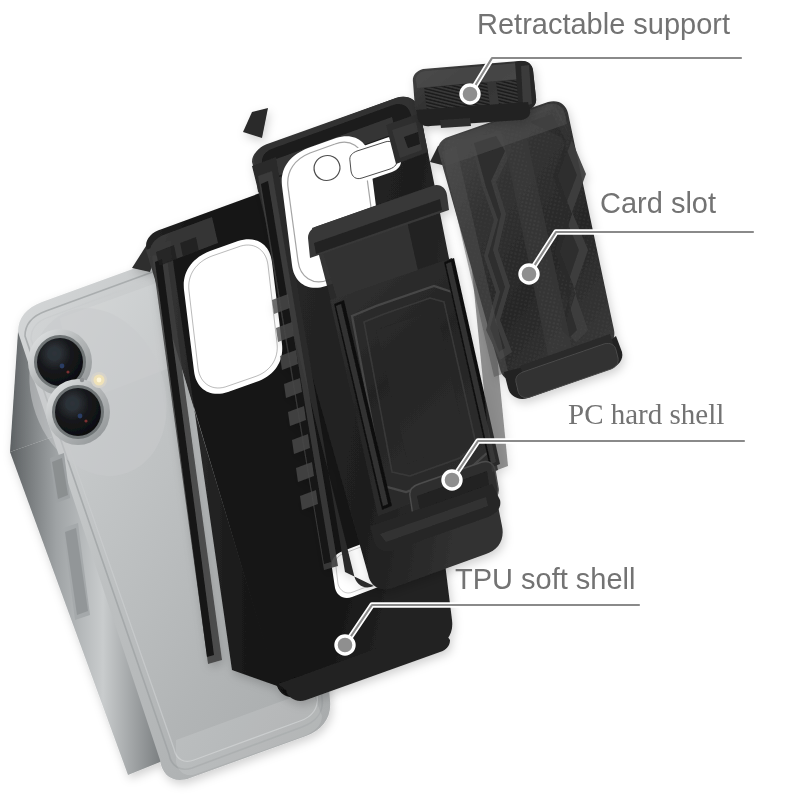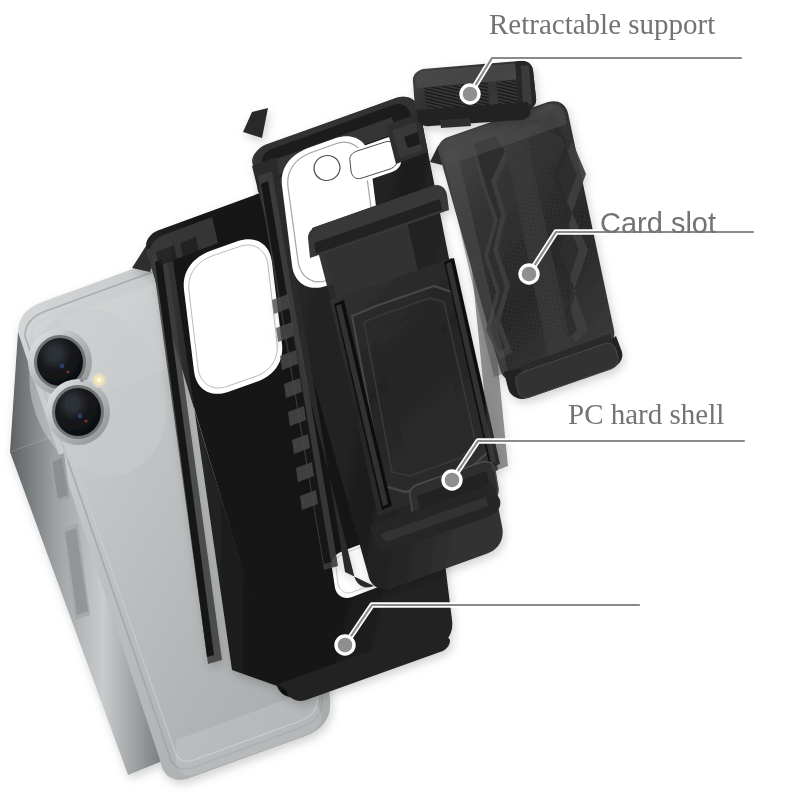--- a/index.html
+++ b/index.html
@@ -28,22 +28,22 @@
     height: 800px;
   }
   .callout-text {
     position: absolute;
     color: #737373;
     font-family: "Liberation Sans", sans-serif;
     font-weight: 400;
     white-space: nowrap;
     letter-spacing: 0px;
   }
-  .cl-retractable { left: 489px; top: 8px;  font-size: 29px; font-family: Liberation Serif, serif; }
-  .cl-cardslot    { left: 600px; top: 207px; font-size: 29px; }
+  .cl-retractable { left: 477px; top: 8px;  font-size: 29px; }
+  .cl-cardslot    { left: 600px; top: 187px; font-size: 29px; }
   .cl-pcshell     { left: 568px; top: 398px; font-size: 29px; font-family: Liberation Serif, serif; }
   .cl-tpushell    { left: 455px; top: 563px; font-size: 29px; }
 </style>
 </head>
 <body>
 
 <div id="stage">
 
   <svg id="scene" viewBox="0 0 800 800" xmlns="http://www.w3.org/2000/svg">
     <defs>
@@ -400,14 +400,15 @@
       </g>
     </g>
   </svg>
 
   <div class="callout-text cl-retractable">Retractable support</div>
 
   <div class="callout-text cl-cardslot">Card slot</div>
 
   <div class="callout-text cl-pcshell">PC hard shell</div>
 
+  <div class="callout-text cl-tpushell">TPU soft shell</div>
 
 </div>
 
 </body></html>

